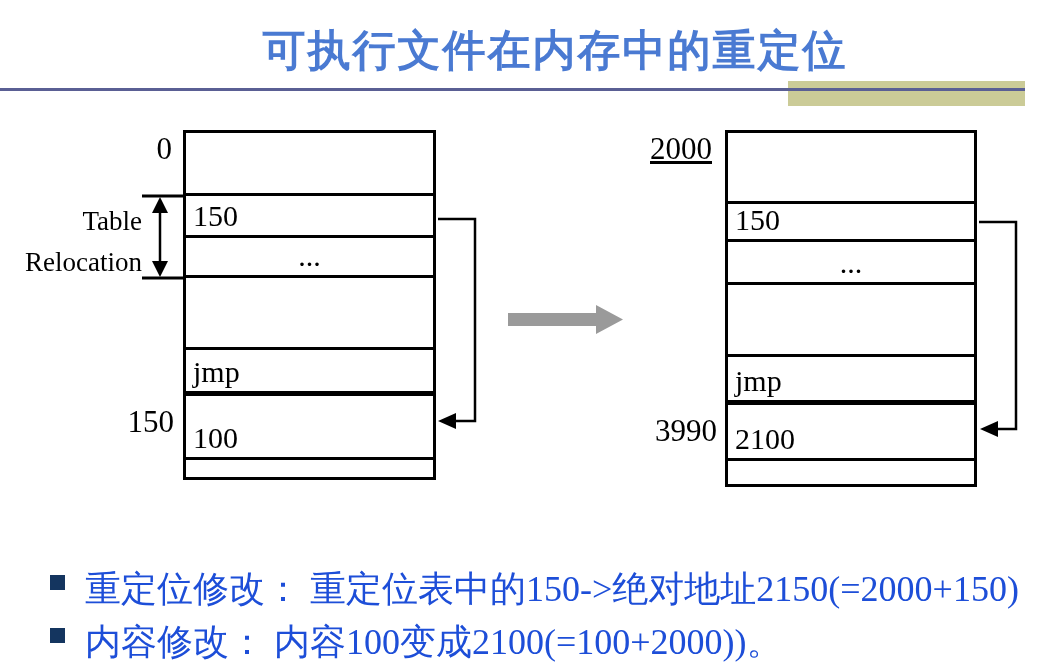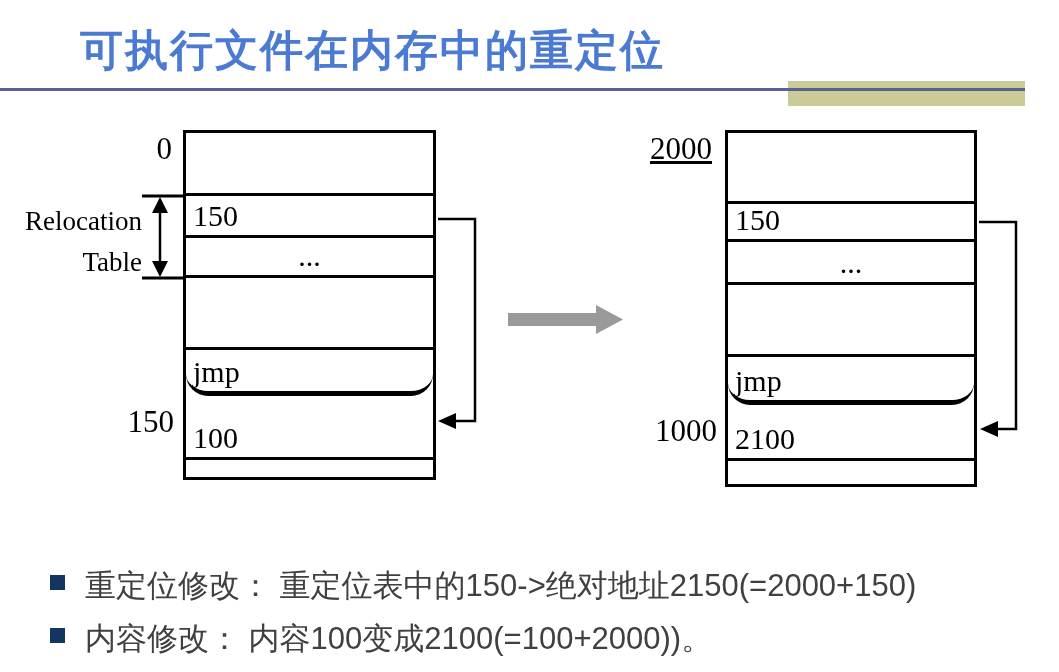--- a/index.html
+++ b/index.html
@@ -1,49 +1,49 @@
 <!DOCTYPE html>
 <html><head>
 <meta charset="utf-8">
 <style>
   html,body{margin:0;padding:0;background:#fff;}
   .slide{position:relative;width:1059px;height:672px;background:#ffffff;overflow:hidden;
          font-family:"Liberation Serif","DejaVu Serif",serif;}
 
   
-  .title{position:absolute;left:80px;top:22px;width:950px;text-align:left;
+  .title{position:absolute;left:80px;top:22px;width:950px;text-align:center;
          font-family:"Liberation Sans","DejaVu Sans",sans-serif;
          font-size:43px;font-weight:bold;color:#4a7ad2;letter-spacing:2px;}
   .accent-bar{position:absolute;left:788px;top:81px;width:237px;height:25px;background:#cbcb97;}
   .header-rule{position:absolute;left:0;top:88px;width:1025px;height:3px;background:#5a5f94;}
 
   
   .memtable{position:absolute;border:3px solid #000;background:#fff;box-sizing:border-box;}
   .memtable .row{box-sizing:border-box;border-bottom:3px solid #000;display:flex;
                  align-items:flex-end;padding:0 0 2px 7px;font-size:30px;color:#000;}
-  .memtable .row.thick{border-bottom-width:5px;border-radius:22px;}
+  .memtable .row.thick{border-bottom-width:5px;}
   .memtable .row.last{border-bottom:none;}
   .memtable .row.center{justify-content:center;padding-left:0;}
 
   .left-table{left:183px;top:130px;width:253px;height:350px;}
   .right-table{left:725px;top:130px;width:252px;height:357px;}
 
   
   .addr{position:absolute;font-size:31px;color:#000;text-align:right;}
   .lbl-0{left:115px;top:131px;width:57px;}
   .lbl-150{left:108px;top:404px;width:66px;}
   .lbl-2000{left:632px;top:131px;width:80px;text-decoration:underline;}
   .lbl-2150{left:635px;top:413px;width:82px;}
   .reloc-label{position:absolute;left:6px;top:201px;width:136px;text-align:right;
                font-size:27px;line-height:41px;color:#000;}
 
   
   .bullet-row{position:absolute;left:50px;display:flex;align-items:flex-start;
-              font-family:Liberation Sans, sans-serif;
-              font-size:31px;color:#404040;white-space:nowrap;}
+              font-family:Liberation Serif, serif;
+              font-size:36px;color:#1d4ed8;white-space:nowrap;}
   .bullet-row .sq{width:15px;height:15px;background:#14355f;margin:10px 20px 0 0;flex:0 0 auto;}
   .b1{top:565px;}
   .b2{top:618px;}
 
   
   .connectors{position:absolute;left:0;top:0;width:1059px;height:672px;pointer-events:none;}
 </style>
 </head>
 <body>
 
@@ -69,25 +69,25 @@
     <div class="row center" style="height:43px">...</div>
     <div class="row" style="height:72px"></div>
     <div class="row thick" style="height:48px">jmp</div>
     <div class="row" style="height:56px">2100</div>
     <div class="row last" style="height:29px"></div>
   </div>
 
   <div class="addr lbl-0">0</div>
   <div class="addr lbl-150">150</div>
   <div class="addr lbl-2000">2000</div>
-  <div class="addr lbl-2150">1000</div>
+  <div class="addr lbl-2150">3990</div>
 
   <div class="reloc-label">
+    <div>Table</div>
     <div>Relocation</div>
-    <div>Table</div>
   </div>
 
   <svg class="connectors" viewBox="0 0 1059 672">
 
     <g>
       <line x1="142" y1="196" x2="186" y2="196" stroke="#000" stroke-width="3"></line>
       <line x1="142" y1="278" x2="186" y2="278" stroke="#000" stroke-width="3"></line>
     </g>
 
     <g>

